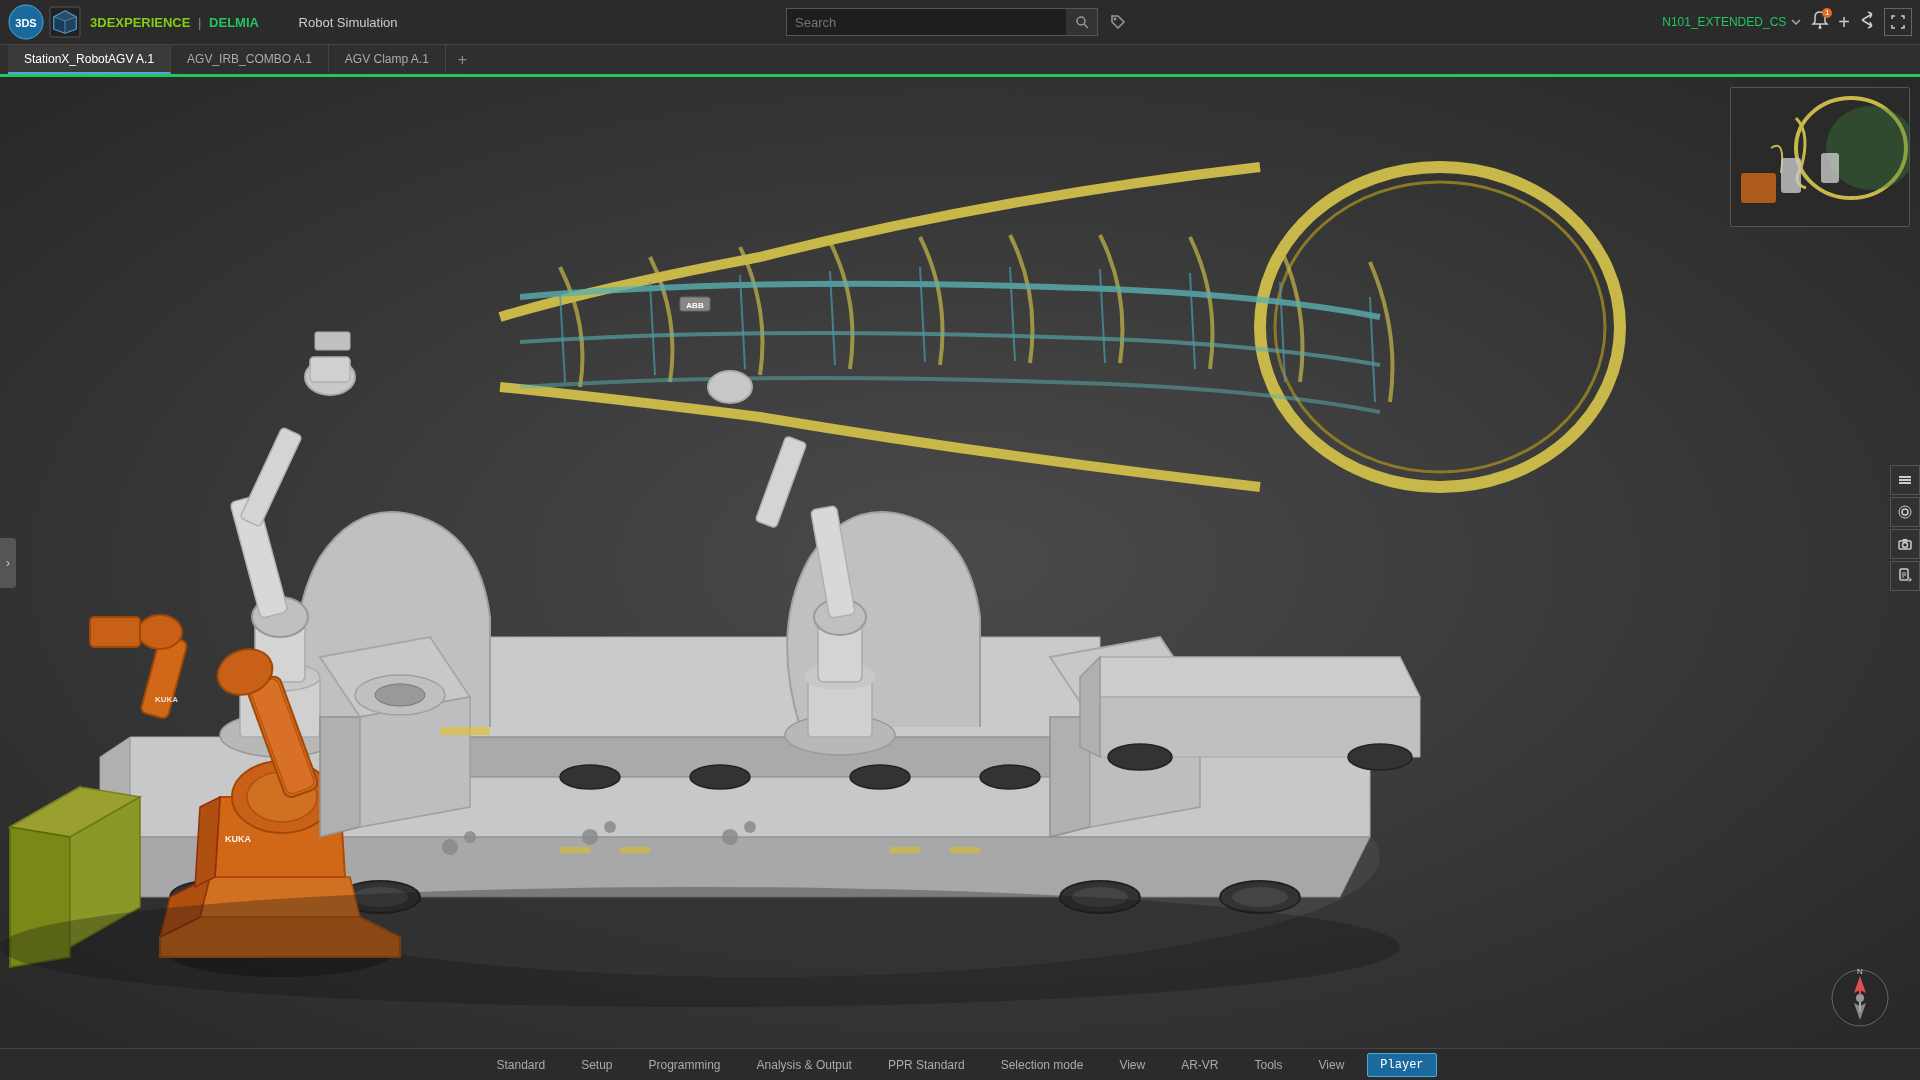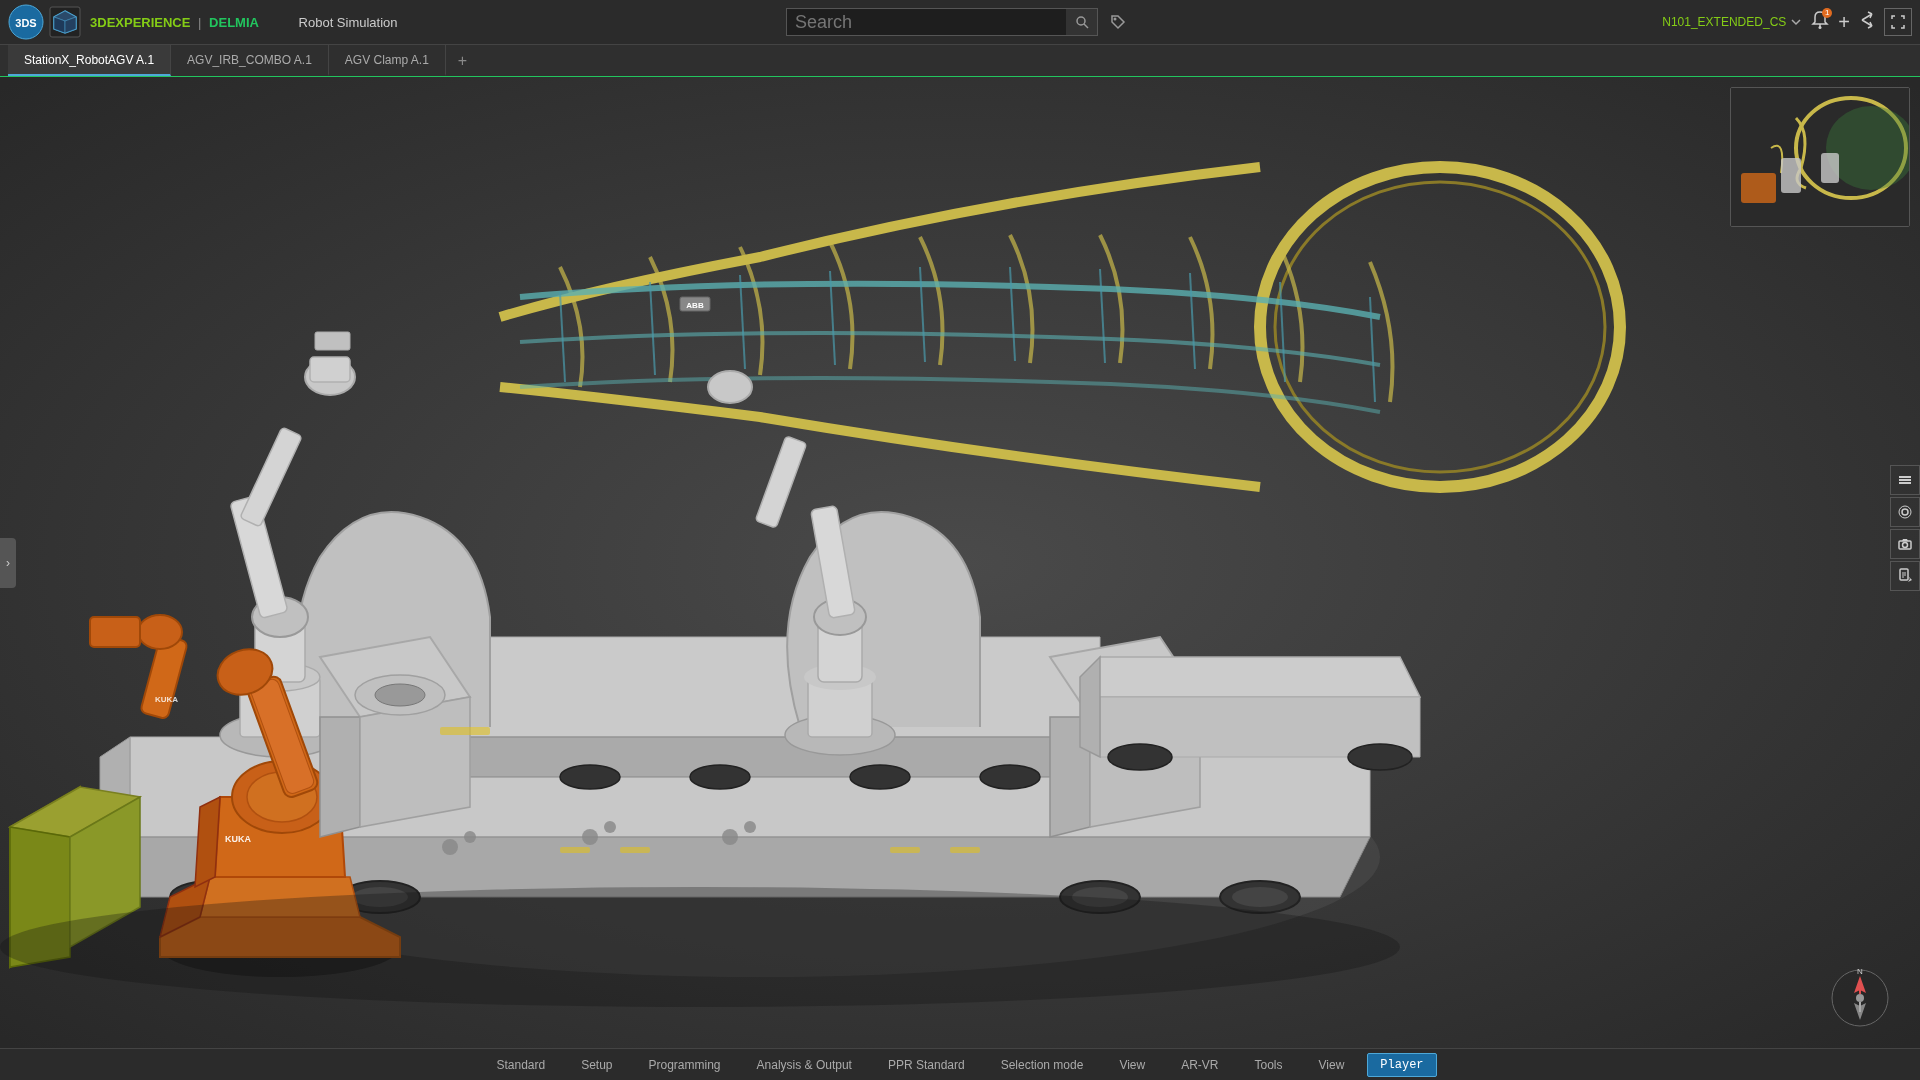--- a/index.html
+++ b/index.html
@@ -41,21 +41,21 @@
       align-items: center;
     }
     #search-input {
       width: 280px;
       height: 28px;
       background: #1e1e1e;
       border: 1px solid #555;
       border-right: none;
       color: #ccc;
       padding: 0 8px;
-      font-size: 18px;
+      font-size: 13px;
       outline: none;
     }
     #search-btn {
       width: 32px;
       height: 28px;
       background: #333;
       border: 1px solid #555;
       border-left: none;
       color: #999;
       cursor: pointer;
@@ -121,21 +121,21 @@
       color: #ccc;
       font-size: 14px;
     }
 
     
     #tabbar {
       display: flex;
       align-items: stretch;
       height: 32px;
       background: #2f2f2f;
-      border-bottom: 1px solid #22c55e;
+      border-bottom: 3px solid #22c55e;
       padding-left: 8px;
       position: relative;
       z-index: 9;
     }
     .tab {
       display: flex;
       align-items: center;
       padding: 0 16px;
       font-size: 12px;
       color: #aaa;
@@ -319,21 +319,21 @@
     <button id="search-tag-btn">
       <svg width="16" height="16" viewBox="0 0 16 16">
         <path d="M2,2 L8,2 L14,8 L8,14 L2,8 Z" fill="none" stroke="#999" stroke-width="1.5"></path>
         <circle cx="5" cy="5" r="1.5" fill="#999"></circle>
       </svg>
     </button>
   </div>
 
   <div id="topbar-right">
     <div id="user-badge">
-      <span style="color:#84cc16;font-size:12px;">N101_EXTENDED_CS</span>
+      <span style="color:#22c55e;font-size:12px;">N101_EXTENDED_CS</span>
       <svg width="12" height="12" viewBox="0 0 12 12">
         <polyline points="2,4 6,8 10,4" fill="none" stroke="#aaa" stroke-width="1.5"></polyline>
       </svg>
     </div>
 
     <div id="notif-icon" style="position:relative;">
       <svg width="20" height="20" viewBox="0 0 20 20">
         <path d="M10,2 C7,2 5,4 5,7 L5,12 L3,14 L17,14 L15,12 L15,7 C15,4 13,2 10,2 Z" fill="none" stroke="#ccc" stroke-width="1.5"></path>
         <line x1="10" y1="14" x2="10" y2="17" stroke="#ccc" stroke-width="1.5"></line>
         <circle cx="10" cy="17.5" r="1.5" fill="#ccc"></circle>

